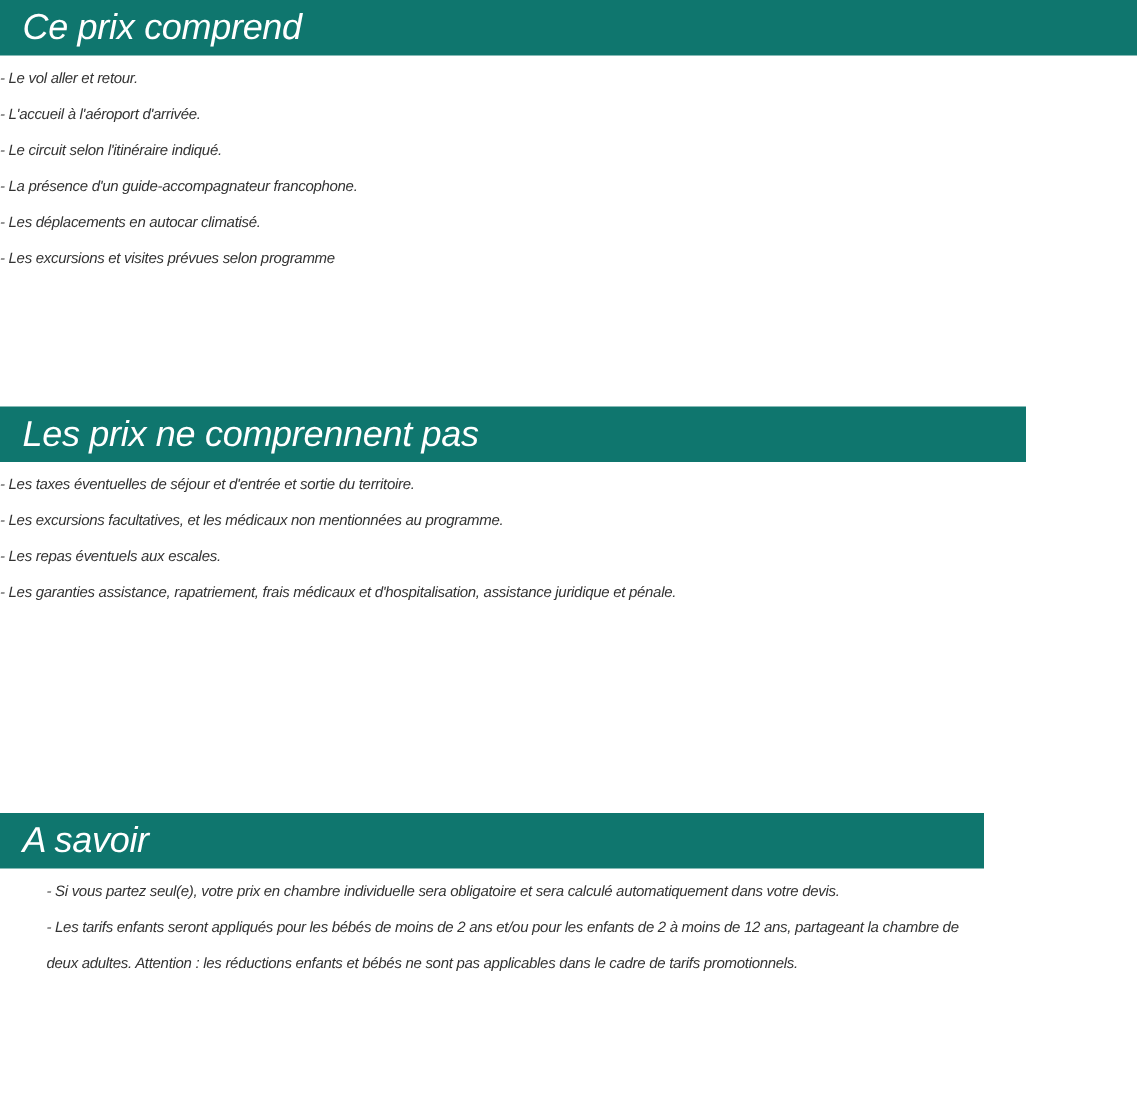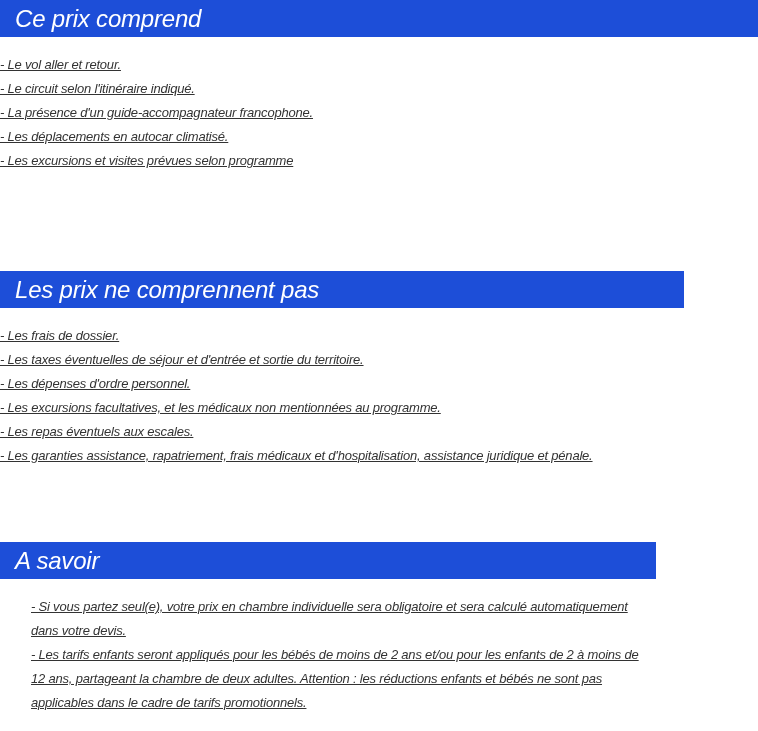--- a/index.html
+++ b/index.html
@@ -8,43 +8,42 @@
       background: #ffffff;
     }
     body {
       width: 758px;
       height: 731px;
       overflow: hidden;
       font-family: "Liberation Sans", "DejaVu Sans", sans-serif;
       color: #333333;
     }
     .section-header {
-      background: #1d4ed8;
+      background: #0f766e;
       height: 37px;
       display: flex;
       align-items: center;
       padding-left: 15px;
       box-sizing: border-box;
     }
     .section-title {
       color: #ffffff;
       font-style: italic;
       font-size: 24px;
       font-weight: normal;
       margin: 0;
       letter-spacing: -0.2px;
       line-height: 1;
     }
     .section-body {
-      padding-top: 16px;
+      padding-top: 4px;
       font-style: italic;
-      font-size: 13px;
+      font-size: 10px;
       line-height: 24px;
       letter-spacing: -0.2px;
-      text-decoration: underline;
     }
     .line {
       display: block;
       white-space: nowrap;
     }
     .para {
       display: block;
       white-space: normal;
       padding-right: 8px;
       margin-left: 31px;
@@ -55,35 +54,34 @@
   </style>
 </head>
 <body>
 
 <section id="sec1">
   <div class="section-header">
     <h2 class="section-title">Ce prix comprend</h2>
   </div>
   <div class="section-body">
     <span class="line">- Le vol aller et retour.</span>
+    <span class="line">- L'accueil à l'aéroport d'arrivée.</span>
     <span class="line">- Le circuit selon l'itinéraire indiqué.</span>
     <span class="line">- La présence d'un guide-accompagnateur francophone.</span>
     <span class="line">- Les déplacements en autocar climatisé.</span>
     <span class="line">- Les excursions et visites prévues selon programme</span>
   </div>
 </section>
 
 <section id="sec2">
   <div class="section-header">
     <h2 class="section-title">Les prix ne comprennent pas</h2>
   </div>
   <div class="section-body">
-    <span class="line">- Les frais de dossier.</span>
     <span class="line">- Les taxes éventuelles de séjour et d'entrée et sortie du territoire.</span>
-    <span class="line">- Les dépenses d'ordre personnel.</span>
     <span class="line">- Les excursions facultatives, et les médicaux non mentionnées au programme.</span>
     <span class="line">- Les repas éventuels aux escales.</span>
     <span class="line">- Les garanties assistance, rapatriement, frais médicaux et d'hospitalisation, assistance juridique et pénale.</span>
   </div>
 </section>
 
 <section id="sec3">
   <div class="section-header">
     <h2 class="section-title">A savoir</h2>
   </div>

